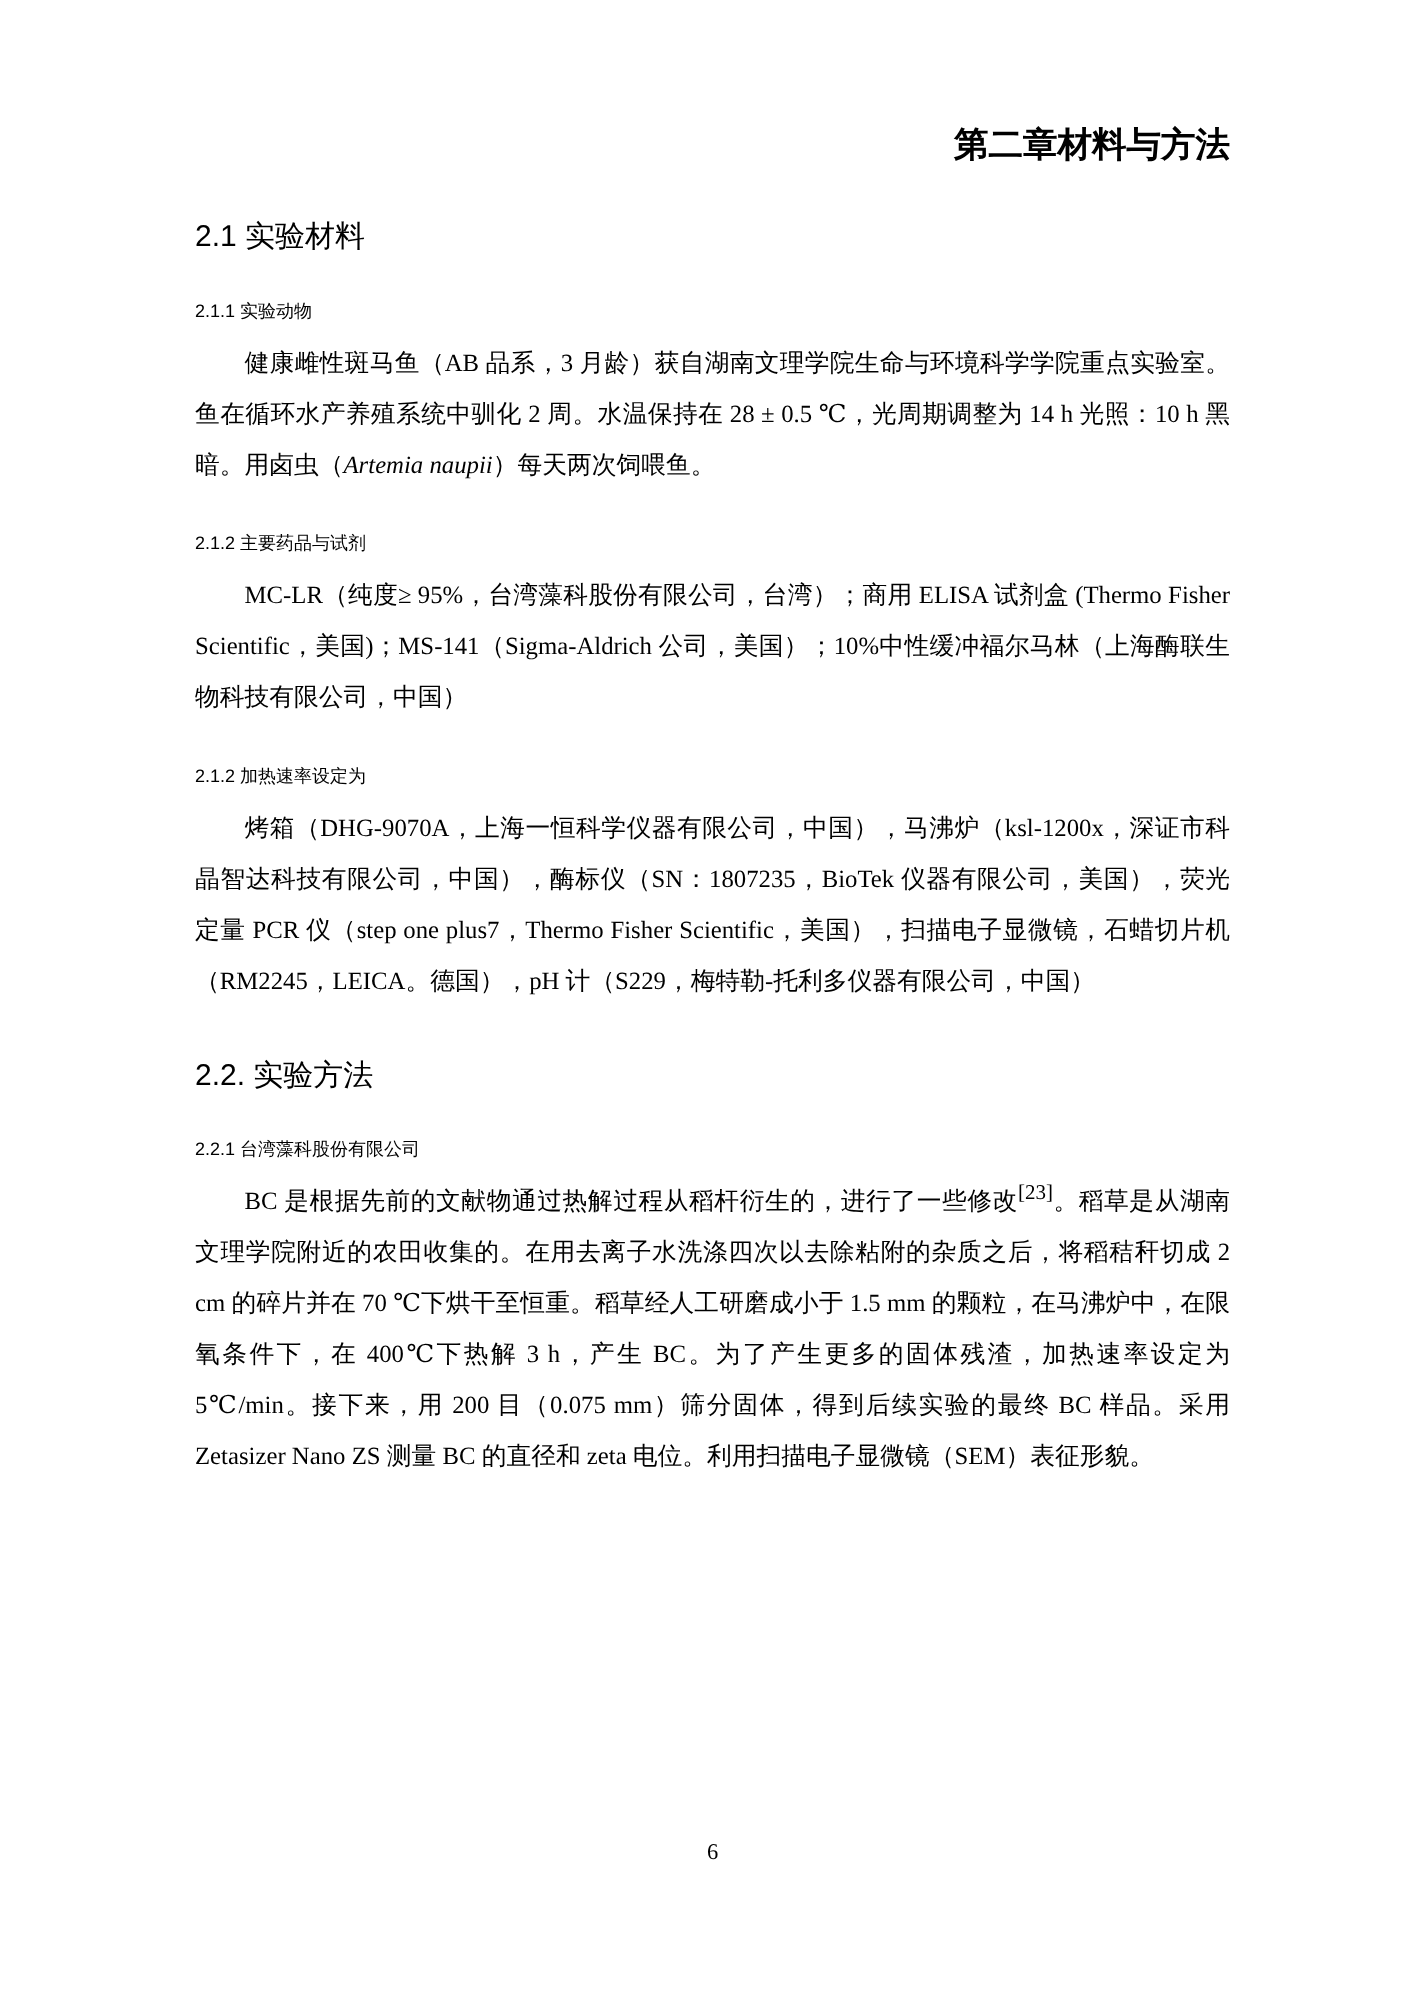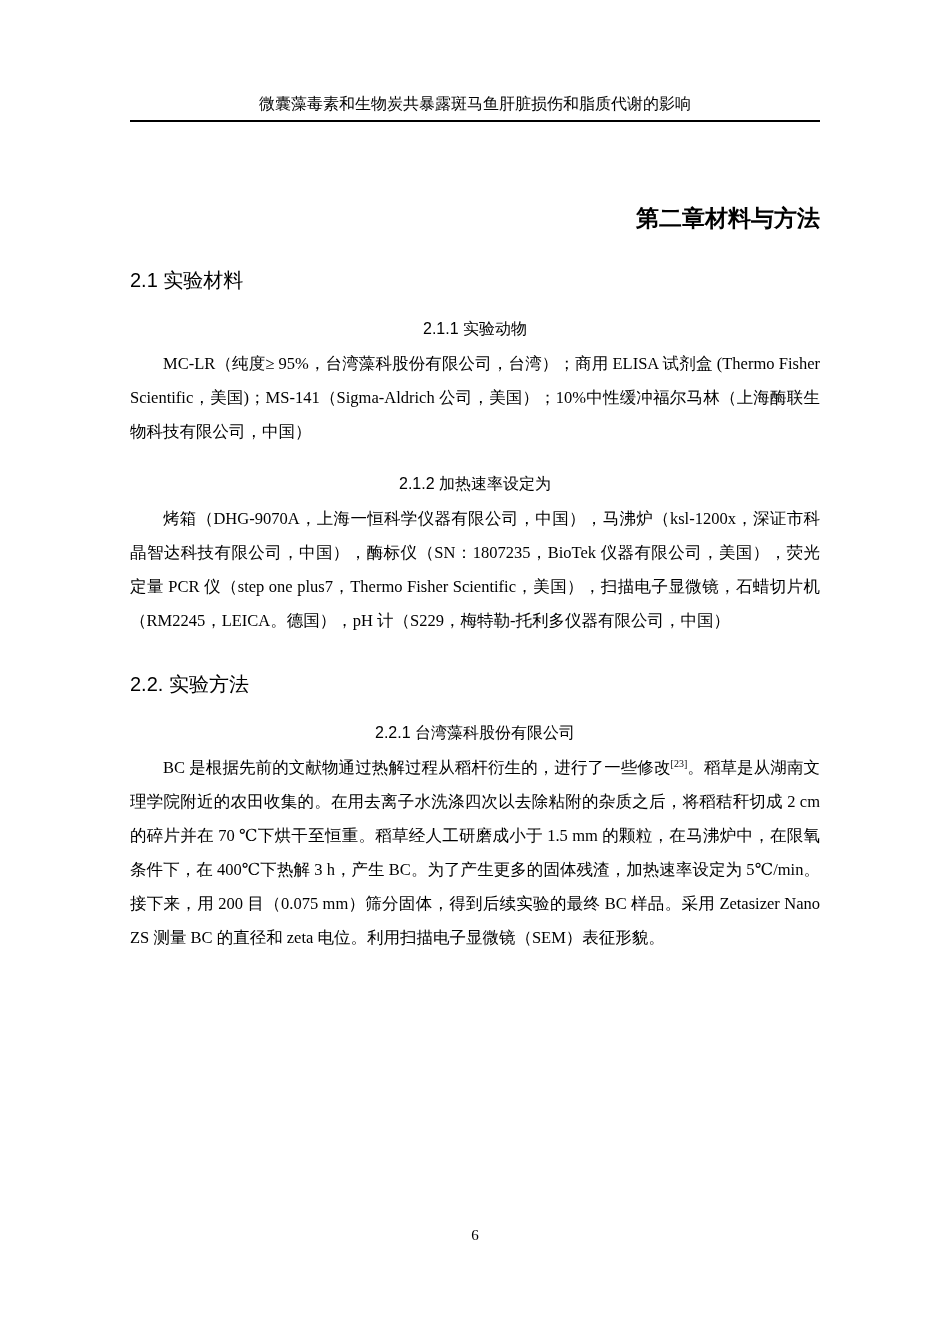--- a/index.html
+++ b/index.html
@@ -41,67 +41,66 @@
   h2.sec {
     margin: 32px 0 0 0;
     font-size: 20px;
     font-weight: 400;
     line-height: 28px;
     font-family: "Liberation Sans", "DejaVu Sans", sans-serif;
     text-align: left;
   }
   h3.subsec {
     margin: 24px 0 0 0;
-    font-size: 16px;
+    font-size: 12px;
     font-weight: 400;
     line-height: 22px;
     font-family: "Liberation Sans", "DejaVu Sans", sans-serif;
-    text-align: center;
+    text-align: left;
   }
   p.body {
     margin: 7px 0 0 0;
     font-size: 16.5px;
     line-height: 34px;
     text-indent: 2em;
     text-align: justify;
   }
   .it {
     font-style: italic;
   }
   .sup {
     vertical-align: super;
-    font-size: 10px;
+    font-size: 14px;
     line-height: 0;
   }
   .page-number {
     position: absolute;
     bottom: 100px;
     left: 0;
     right: 0;
     text-align: center;
     font-size: 15px;
   }
 </style>
 </head>
 <body>
 
 <div class="page">
 
-  <header class="running-header">
-    <span>微囊藻毒素和生物炭共暴露斑马鱼肝脏损伤和脂质代谢的影响</span>
-  </header>
 
   <main class="content">
 
     <h1 class="chapter-title">第二章材料与方法</h1>
 
     <h2 class="sec">2.1 实验材料</h2>
 
     <h3 class="subsec">2.1.1 实验动物</h3>
+    <p class="body"><span>健康雌性斑马鱼（AB 品系，3 月龄）获自湖南文理学院生命与环境科学学院重点实验室。鱼在循环水产养殖系统中驯化 2 周。水温保持在 28 ± 0.5 ℃，光周期调整为 14 h 光照：10 h 黑暗。用卤虫（</span><span class="it">Artemia naupii</span><span>）每天两次饲喂鱼。</span></p>
 
+    <h3 class="subsec">2.1.2 主要药品与试剂</h3>
     <p class="body">MC-LR（纯度≥ 95%，台湾藻科股份有限公司，台湾）；商用 ELISA 试剂盒 (Thermo Fisher Scientific，美国)；MS-141（Sigma-Aldrich 公司，美国）；10%中性缓冲福尔马林（上海酶联生物科技有限公司，中国）</p>
 
     <h3 class="subsec">2.1.2 加热速率设定为</h3>
     <p class="body">烤箱（DHG-9070A，上海一恒科学仪器有限公司，中国），马沸炉（ksl-1200x，深证市科晶智达科技有限公司，中国），酶标仪（SN：1807235，BioTek 仪器有限公司，美国），荧光定量 PCR 仪（step one plus7，Thermo Fisher Scientific，美国），扫描电子显微镜，石蜡切片机（RM2245，LEICA。德国），pH 计（S229，梅特勒-托利多仪器有限公司，中国）</p>
 
     <h2 class="sec">2.2. 实验方法</h2>
 
     <h3 class="subsec">2.2.1 台湾藻科股份有限公司</h3>
     <p class="body"><span>BC 是根据先前的文献物通过热解过程从稻杆衍生的，进行了一些修改</span><span class="sup">[23]</span><span>。稻草是从湖南文理学院附近的农田收集的。在用去离子水洗涤四次以去除粘附的杂质之后，将稻秸秆切成 2 cm 的碎片并在 70 ℃下烘干至恒重。稻草经人工研磨成小于 1.5 mm 的颗粒，在马沸炉中，在限氧条件下，在 400℃下热解 3 h，产生 BC。为了产生更多的固体残渣，加热速率设定为 5℃/min。接下来，用 200 目（0.075 mm）筛分固体，得到后续实验的最终 BC 样品。采用 Zetasizer Nano ZS 测量 BC 的直径和 zeta 电位。利用扫描电子显微镜（SEM）表征形貌。</span></p>
 

